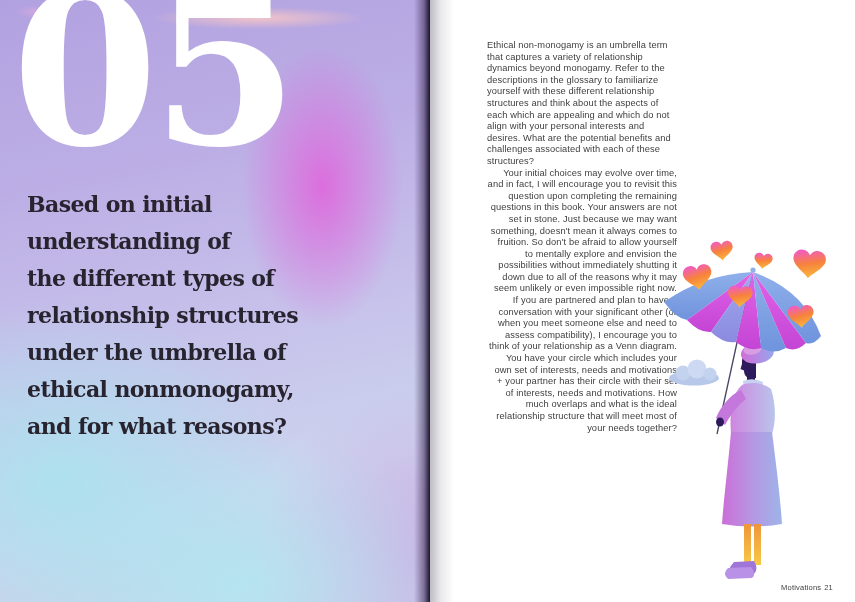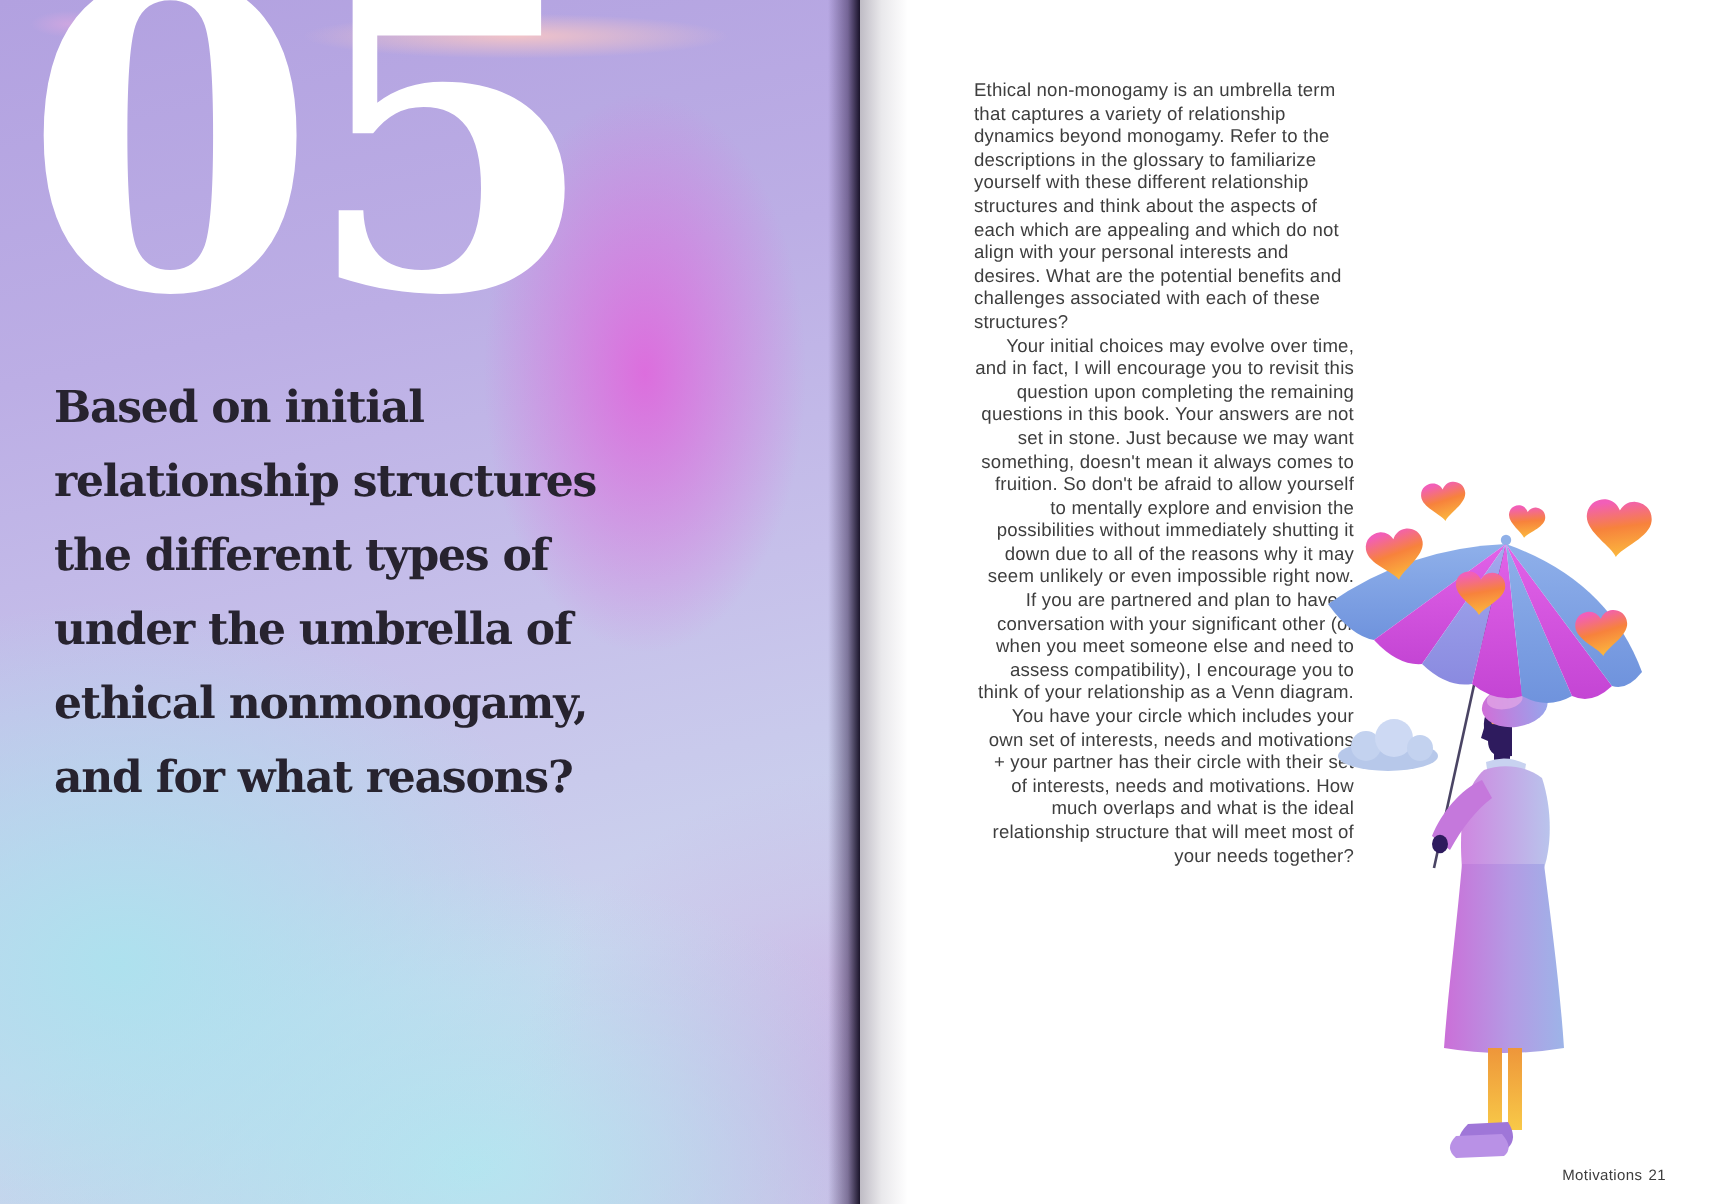--- a/index.html
+++ b/index.html
@@ -63,22 +63,23 @@
 </style>
 </head>
 <body>
 
 <div class="spread">
 
   <div class="left-page">
     <div class="chapter-number">05</div>
     <div class="question-heading">
       <div class="qline">Based on initial</div>
+      <div class="qline">understanding of</div>
+      <div class="qline">the different types of</div>
       <div class="qline">relationship structures</div>
-      <div class="qline">the different types of</div>
       <div class="qline">under the umbrella of</div>
       <div class="qline">ethical nonmonogamy,</div>
       <div class="qline">and for what reasons?</div>
     </div>
   </div>
 
   <div class="right-page">
 
     <div class="body-column">
       <p>Ethical non-monogamy is an umbrella term that captures a variety of relationship dynamics beyond monogamy. Refer to the descriptions in the glossary to familiarize yourself with these different relationship structures and think about the aspects of each which are appealing and which do not align with your personal interests and desires. What are the potential benefits and challenges associated with each of these structures?</p>

